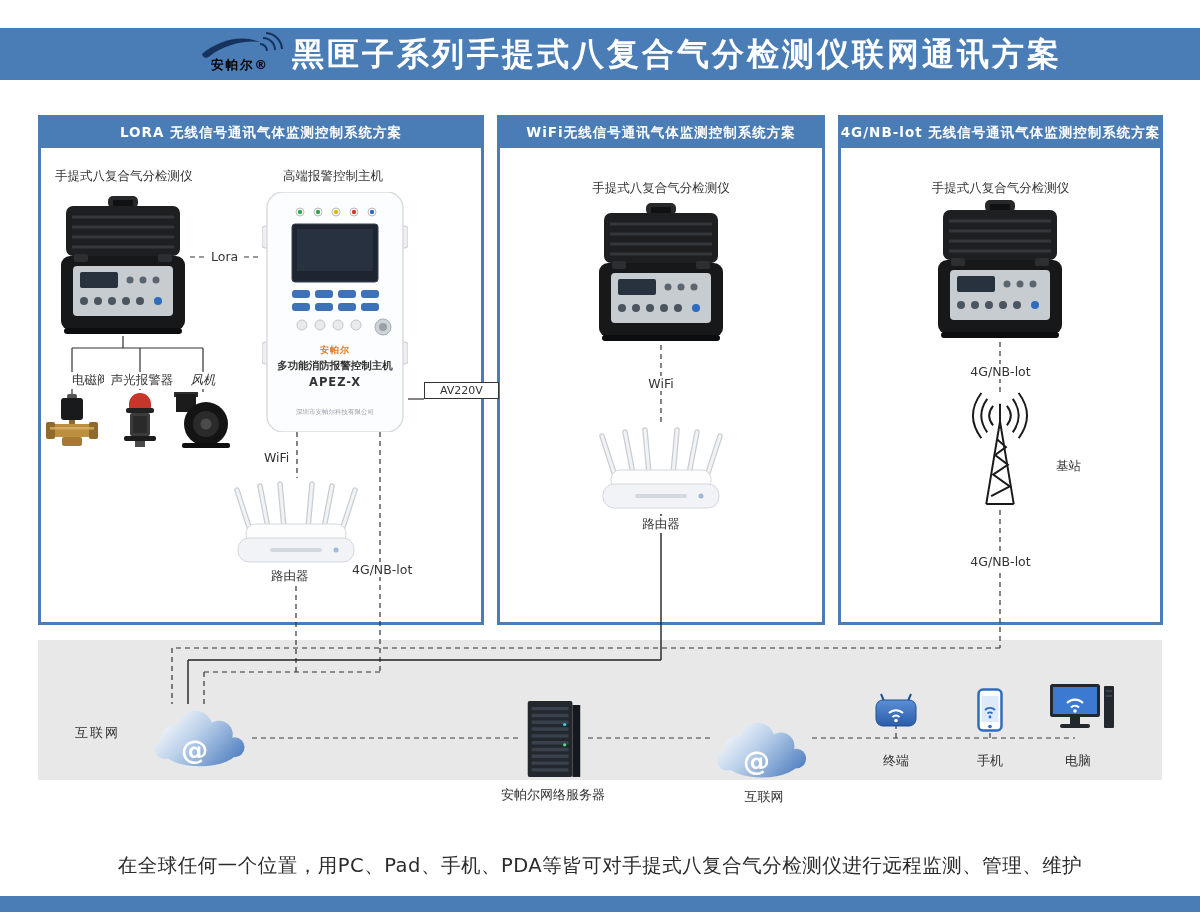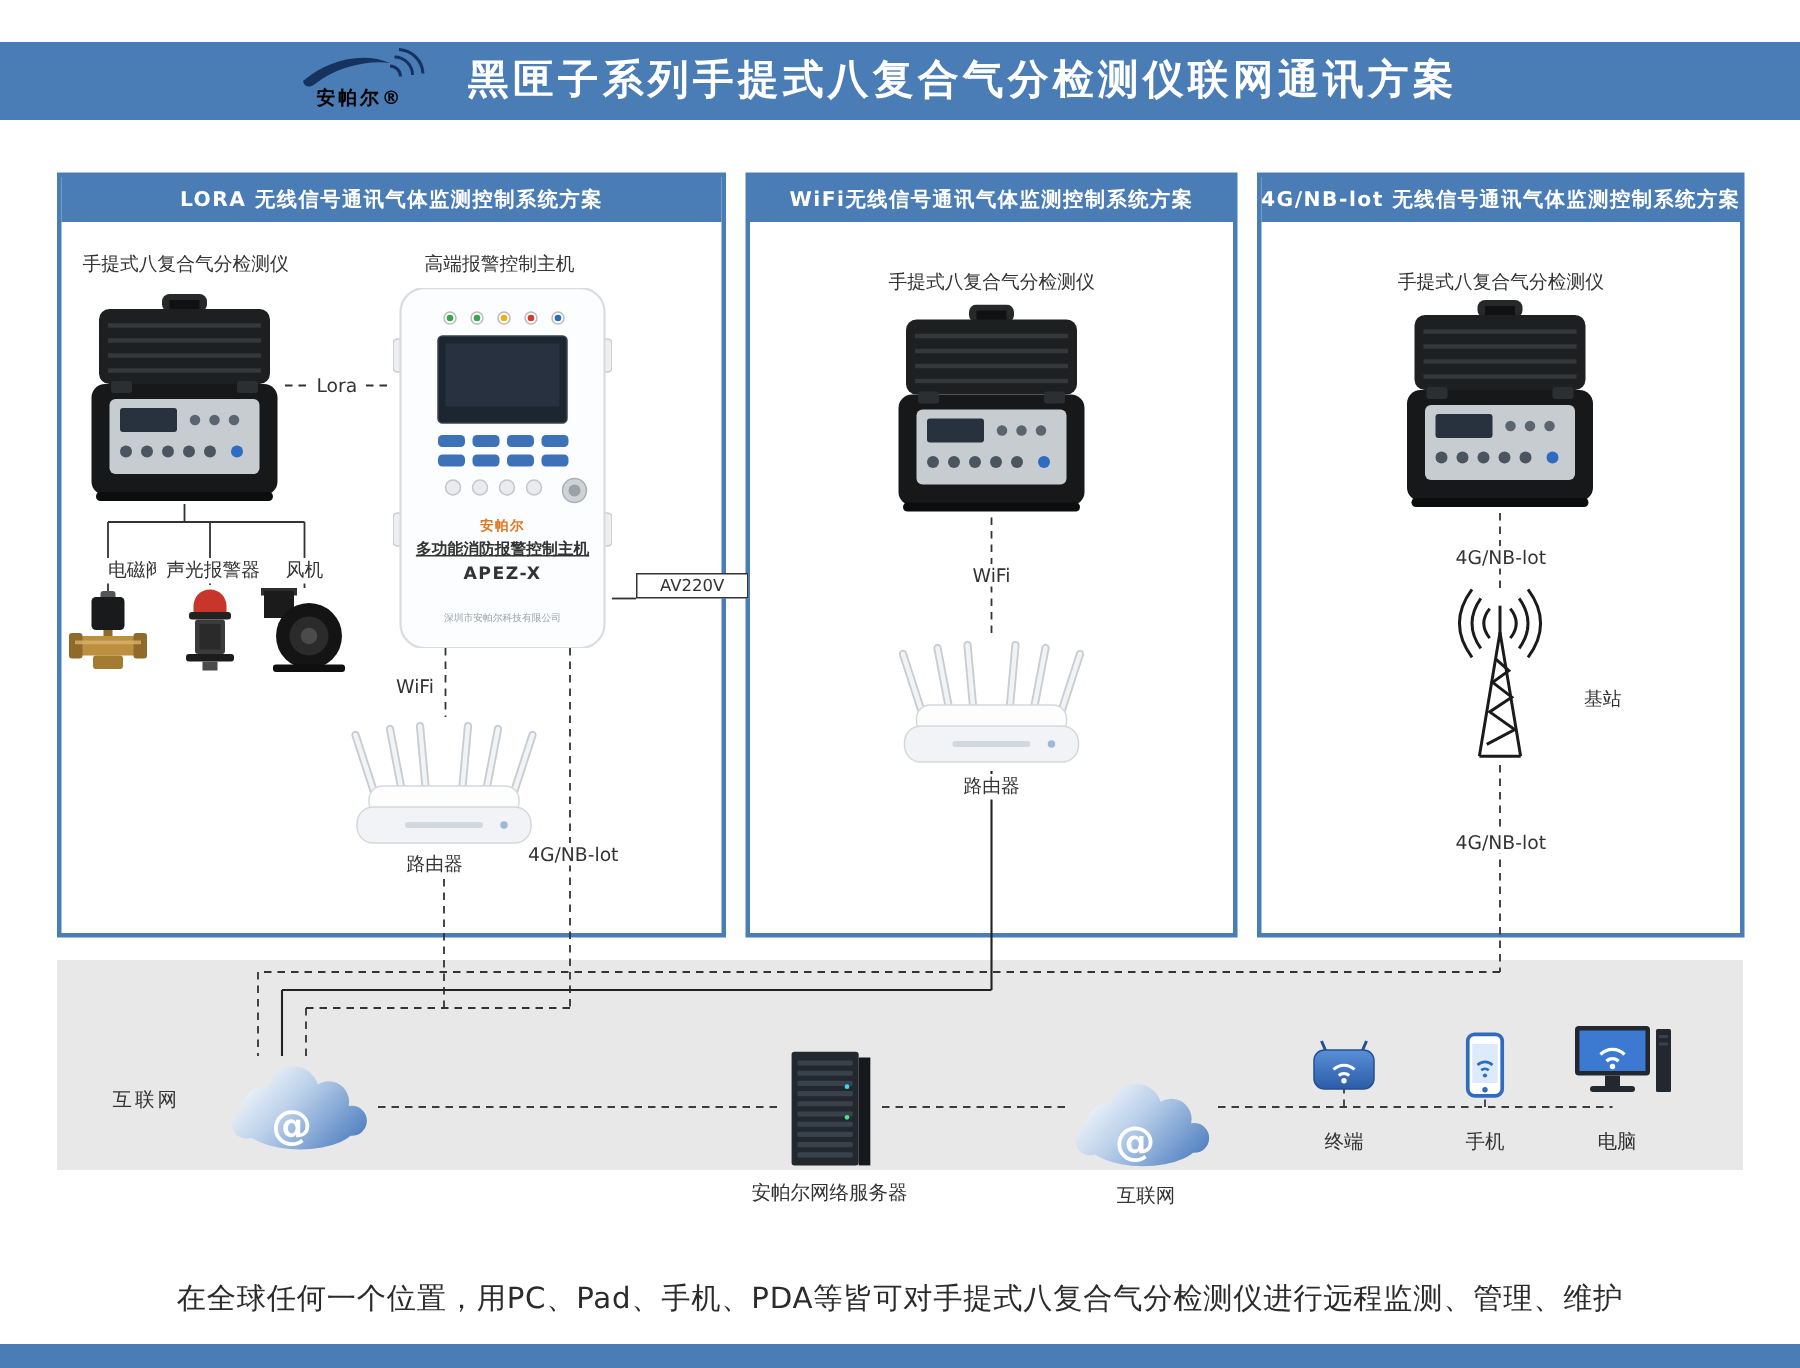--- a/index.html
+++ b/index.html
@@ -5,41 +5,41 @@
   * { margin:0; padding:0; box-sizing:border-box; }
   body { font-family:"DejaVu Sans","Liberation Sans",sans-serif; background:#fff; }
   .canvas { position:relative; width:1200px; height:912px; background:#fff; overflow:hidden; }
 
   
   .topbar { position:absolute; left:0; top:28px; width:1200px; height:52px; background:#4a7cb5; }
   .logo { position:absolute; left:194px; top:4px; width:92px; text-align:center; }
   .logo svg { display:block; margin:0 auto; }
   .logo-text { color:#000000; font-weight:bold; font-size:12.5px; letter-spacing:2px; margin-top:-1px; }
   .page-title { position:absolute; left:292px; top:0; height:52px; line-height:52px;
-                color:#fff; font-size:27px; font-weight:bold; letter-spacing:3px; white-space:nowrap;margin-left:20px; }
+                color:#fff; font-size:32px; font-weight:bold; letter-spacing:3px; white-space:nowrap; }
 
   
   .panel { position:absolute; top:115px; height:510px; background:#fff; border:3px solid #4a7cb5; }
   #panel-lora { left:38px;  width:446px; }
   #panel-wifi { left:497px; width:328px; }
   #panel-nb   { left:838px; width:325px; }
   .panel-head { height:30px; background:#4a7cb5; color:#fff; font-size:13.5px; font-weight:bold;
                 display:flex; align-items:center; justify-content:center; letter-spacing:1px; white-space:nowrap; }
 
   .item { position:absolute; z-index:10; }
   .lbl  { position:absolute; z-index:10; font-size:12.5px; color:#333; white-space:nowrap; }
   .lbl.center { text-align:center; }
   .whitebg { background:#fff; padding:0 4px; display:inline-block; }
   .box { border:1px solid #333; background:#fff; font-size:11px; padding:1px 15px; }
 
   
   .host { width:146px; height:196px; }
   .host > div { position:absolute; width:100%; text-align:center; }
   .host-brand   { top:152px; color:#e0761e; font-size:9px; font-weight:bold; letter-spacing:1px; }
-  .host-title   { top:167px; color:#333; font-size:10.5px; font-weight:bold;text-decoration:underline; }
+  .host-title   { top:167px; color:#333; font-size:10.5px; font-weight:bold; }
   .host-model   { top:183px; color:#333; font-size:11.5px; font-weight:bold; letter-spacing:1px; }
   .host-company { top:216px; color:#9aa1a8; font-size:6.5px; }
 
   
   .wires { position:absolute; left:0; top:0; z-index:5; pointer-events:none; }
 
   
   .band { position:absolute; left:38px; top:640px; width:1124px; height:140px; background:#e8e8e8; }
   .band .lbl { font-size:13px; }
   .internet-big { font-size:22px; color:#333; letter-spacing:2px; }
@@ -224,21 +224,21 @@
       <div class="host-brand">安帕尔</div>
       <div class="host-title">多功能消防报警控制主机</div>
       <div class="host-model">APEZ-X</div>
       <div class="host-company">深圳市安帕尔科技有限公司</div>
     </div>
 
     <span class="lbl box" style="left:383px;top:264px;">AV220V</span>
 
     <div class="lbl center whitebg" style="left:27px;top:254px;width:44px;">电磁阀</div>
     <div class="lbl center whitebg" style="left:63px;top:254px;width:76px;">声光报警器</div>
-    <div class="lbl center whitebg" style="left:140px;top:254px;width:44px;">风机</div>
+    <div class="lbl center whitebg" style="left:140px;top:254px;width:44px;font-style:italic;">风机</div>
 
     <svg class="item" style="left:5px;top:276px;" width="52" height="56" viewBox="0 0 52 56">
       <rect x="21" y="0" width="10" height="6" rx="2" fill="#555"></rect>
       <rect x="15" y="4" width="22" height="22" rx="3" fill="#191a1c"></rect>
       <rect x="23" y="26" width="6" height="4" fill="#8f6a2a"></rect>
       <rect x="2" y="30" width="48" height="13" rx="2" fill="#bd9040"></rect>
       <rect x="0" y="28" width="9" height="17" rx="2" fill="#8f6a2a"></rect>
       <rect x="43" y="28" width="9" height="17" rx="2" fill="#8f6a2a"></rect>
       <rect x="16" y="43" width="20" height="9" rx="2" fill="#a37b31"></rect>
       <rect x="4" y="33" width="44" height="2.5" fill="#d9b26a" opacity="0.8"></rect>

